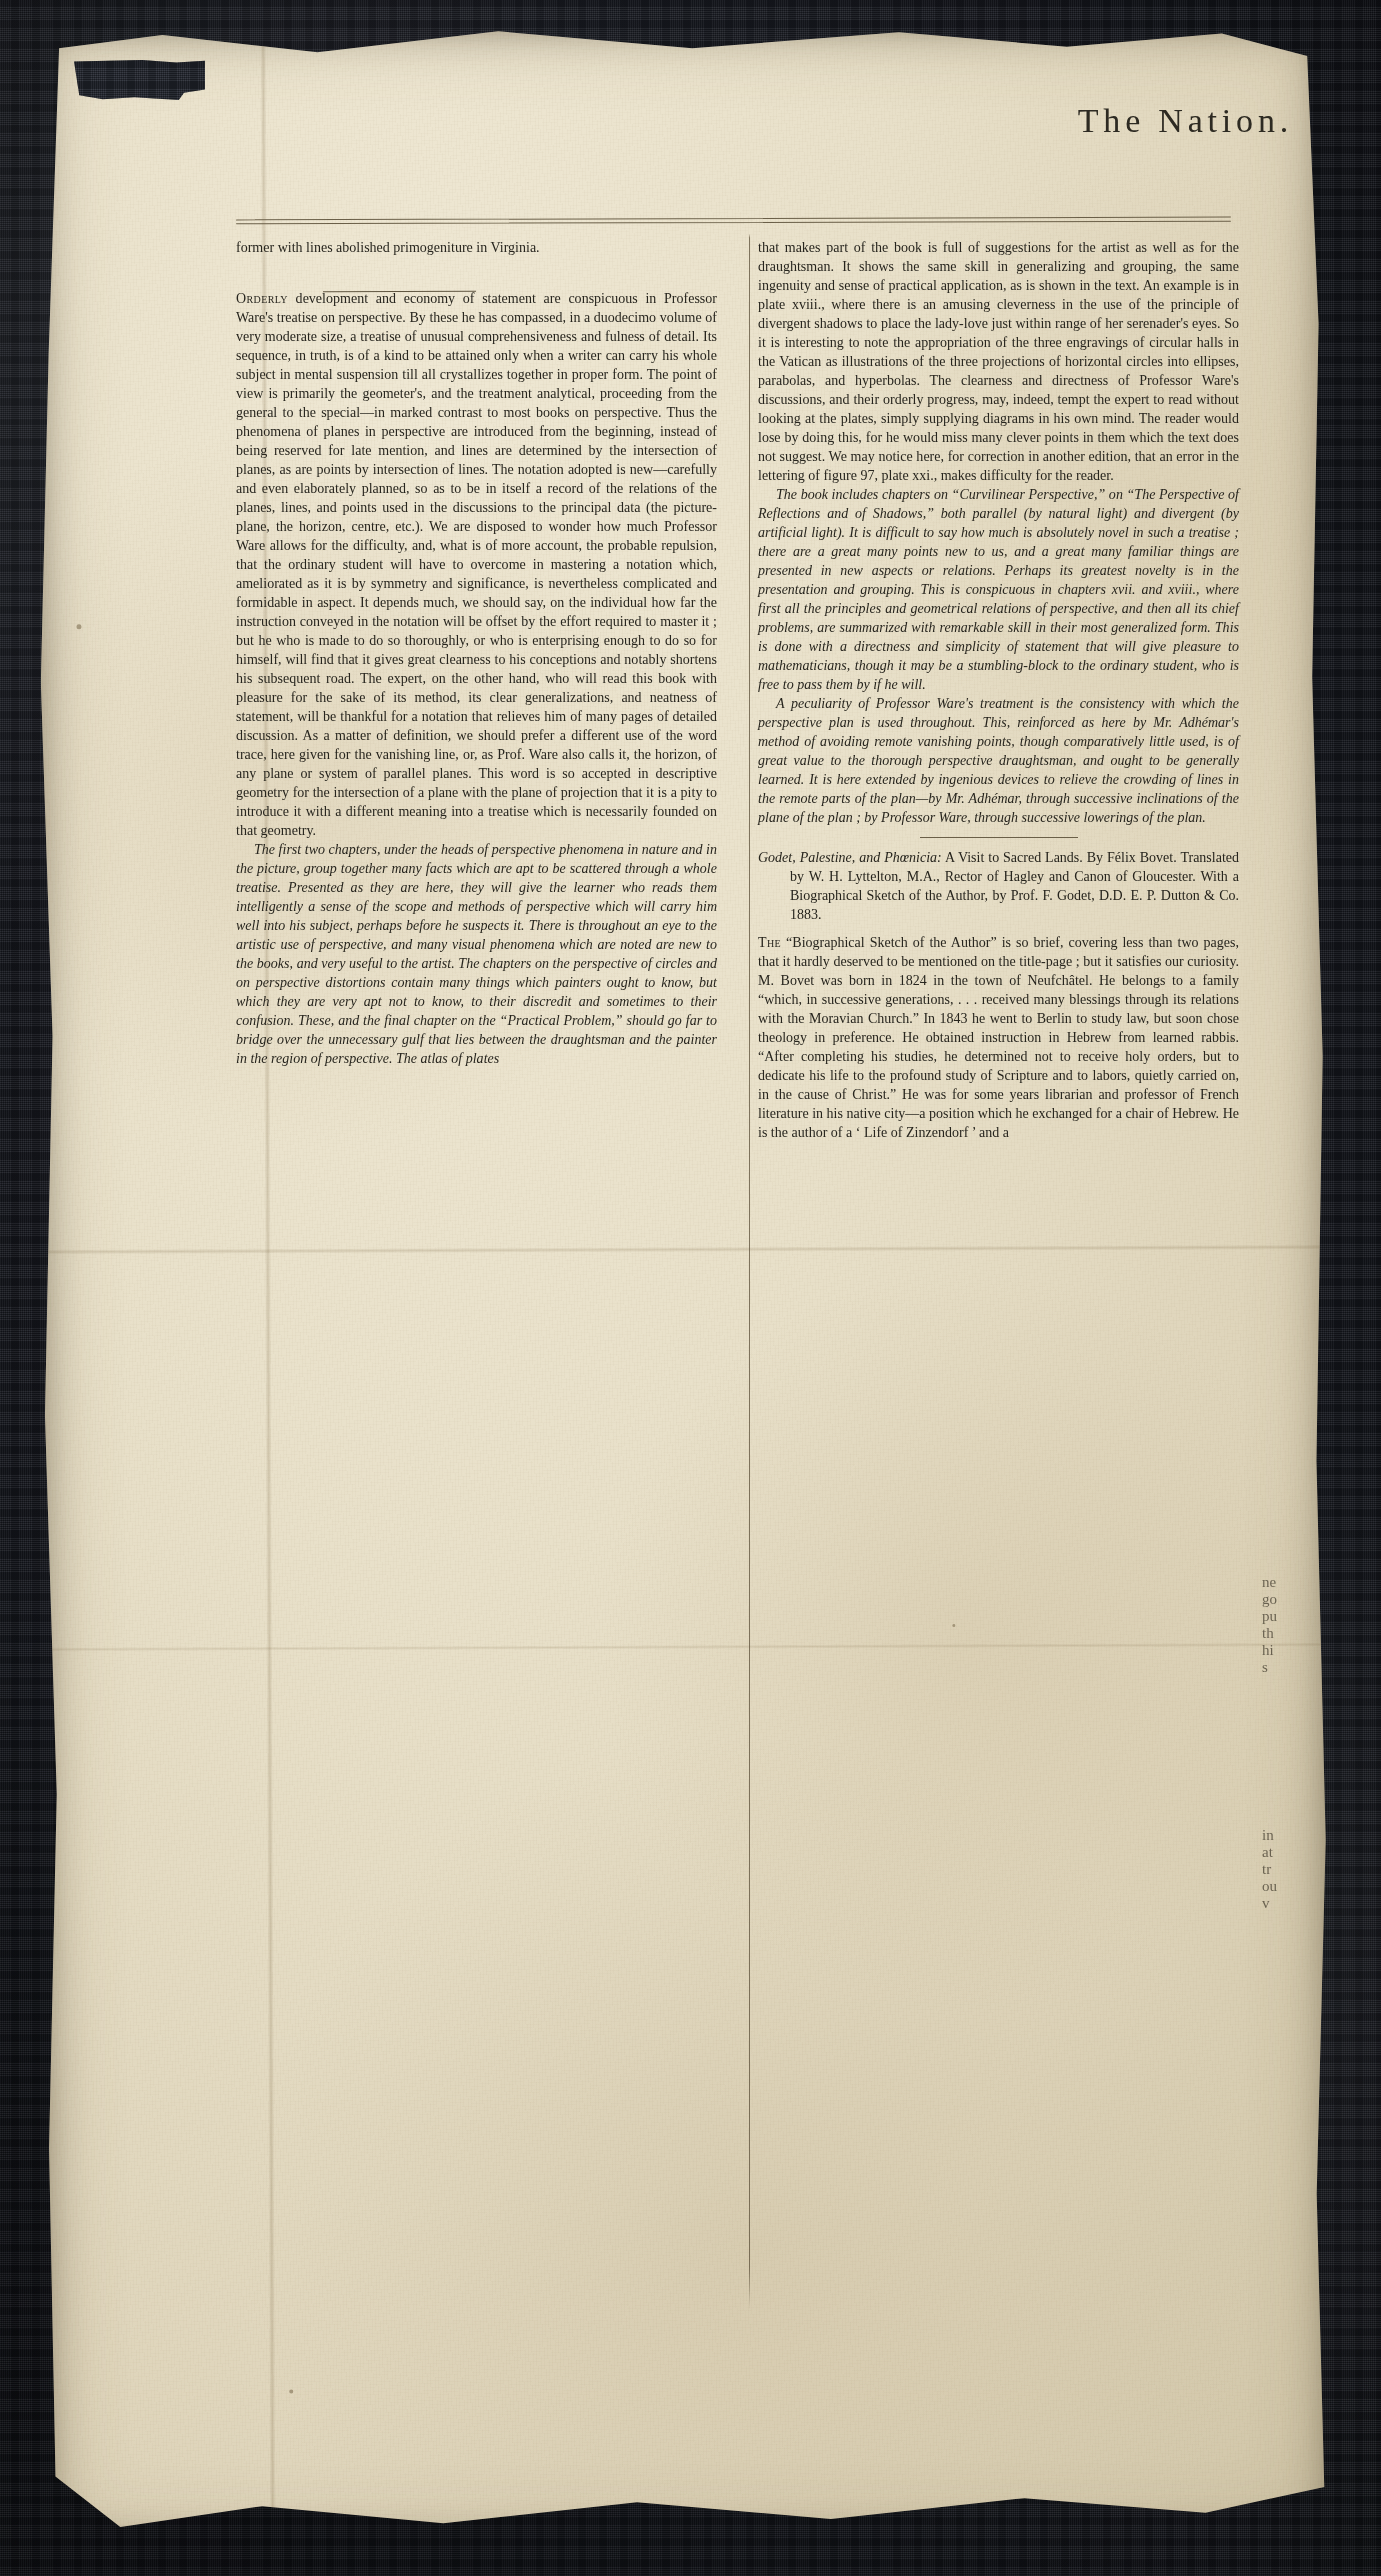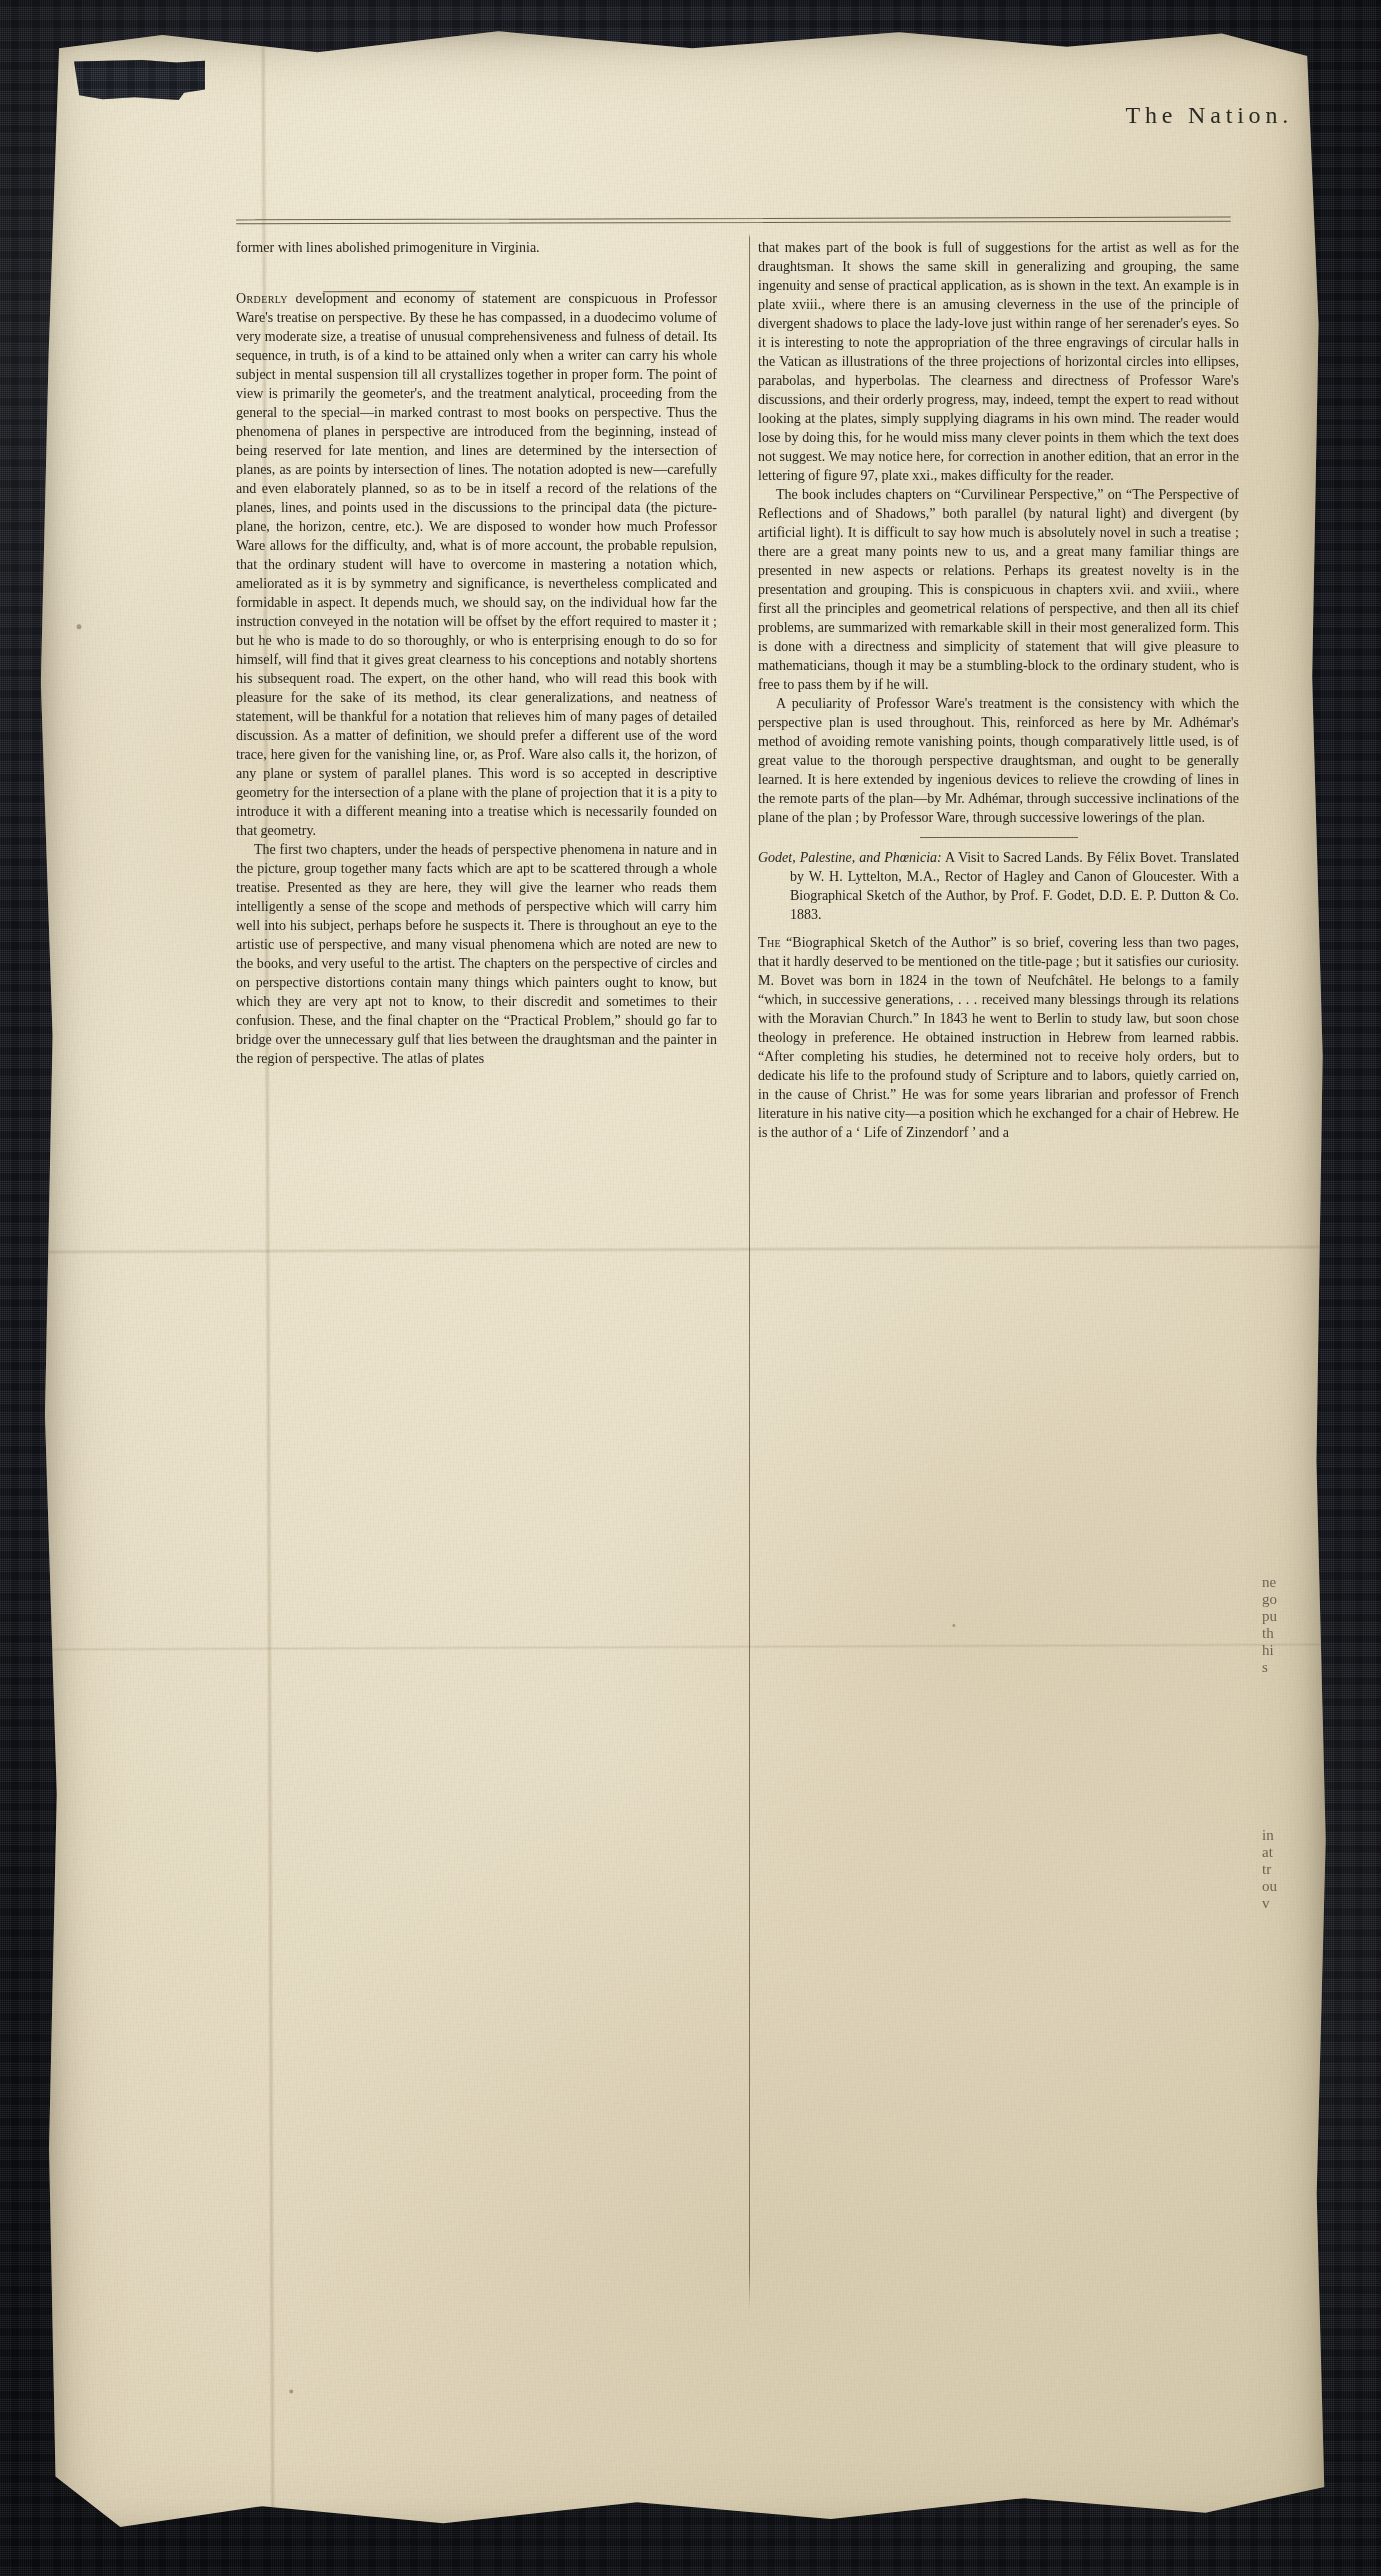--- a/index.html
+++ b/index.html
@@ -56,42 +56,42 @@
   #tape{position:absolute;left:74px;top:60px;width:131px;height:40px;
       background:#262a33;
       background-image:repeating-linear-gradient(0deg,rgba(255,255,255,.05) 0 0.7px,rgba(0,0,0,.2) 0.7px 2.1px),
                        repeating-linear-gradient(90deg,rgba(255,255,255,.04) 0 0.7px,rgba(0,0,0,.2) 0.7px 2.1px);
       clip-path:polygon(0% 4%,52% 0%,78% 6%,100% 2%,100% 74%,84% 82%,80% 100%,46% 93%,22% 98%,4% 88%);}
 
   
   #masthead{position:absolute;left:0;right:0;top:102px;text-align:right;
       padding-right:89px;}
   #masthead .title{display:inline-block;font-family:"Liberation Serif",serif;
-      font-size:24px;letter-spacing:4.8px;color:#2d2a22;font-weight:400;}
+      font-size:34px;letter-spacing:4.8px;color:#2d2a22;font-weight:400;}
   
   #rule-top{position:absolute;left:236px;top:218px;width:995px;height:4.8px;}
   #rule-top i{position:absolute;left:0;right:0;height:1.1px;background:#6a5f48;display:block;
       border-radius:1.4px;}
   #rule-top i.a{top:0;transform:rotate(-0.16deg);}
   #rule-top i.b{top:4.1px;transform:rotate(-0.14deg);}
 
   
   #cols{position:absolute;left:236px;top:238px;width:1004px;}
   .col{position:absolute;top:0;width:481px;}
   .col.left{left:0;}
   .col.right{left:522px;}
   
   #colrule{position:absolute;left:749px;top:231px;width:1.4px;height:2078px;
       background:linear-gradient(180deg,rgba(90,78,56,.0) 0 2.7px,rgba(90,78,56,.75) 6.9px,
                  rgba(90,78,56,.75) 98%,rgba(90,78,56,0) 100%);}
 
   p{margin:0 0 0 0;font-size:14px;line-height:19px;color:#27251e;
     text-align:justify;text-justify:inter-word;letter-spacing:0.01px;
     font-family:"Liberation Serif",serif;}
-  p + p{text-indent:18px;}
+  p + p{text-indent:18px;font-style:italic;}
   p.cont{text-indent:0;}
   .cite{font-size:14px;line-height:19px;color:#26241d;text-align:justify;
         padding-left:32px;text-indent:-32px;margin-bottom:9px;}
   .cite i{font-style:italic;}
   .sc{font-variant:small-caps;letter-spacing:0.4px;}
 
   
   .sep{position:relative;height:20.6px;}
   .sep i{position:absolute;left:50%;top:9.6px;transform:translateX(-50%);
         width:158px;height:1.1px;background:#6a5f48;display:block;}

